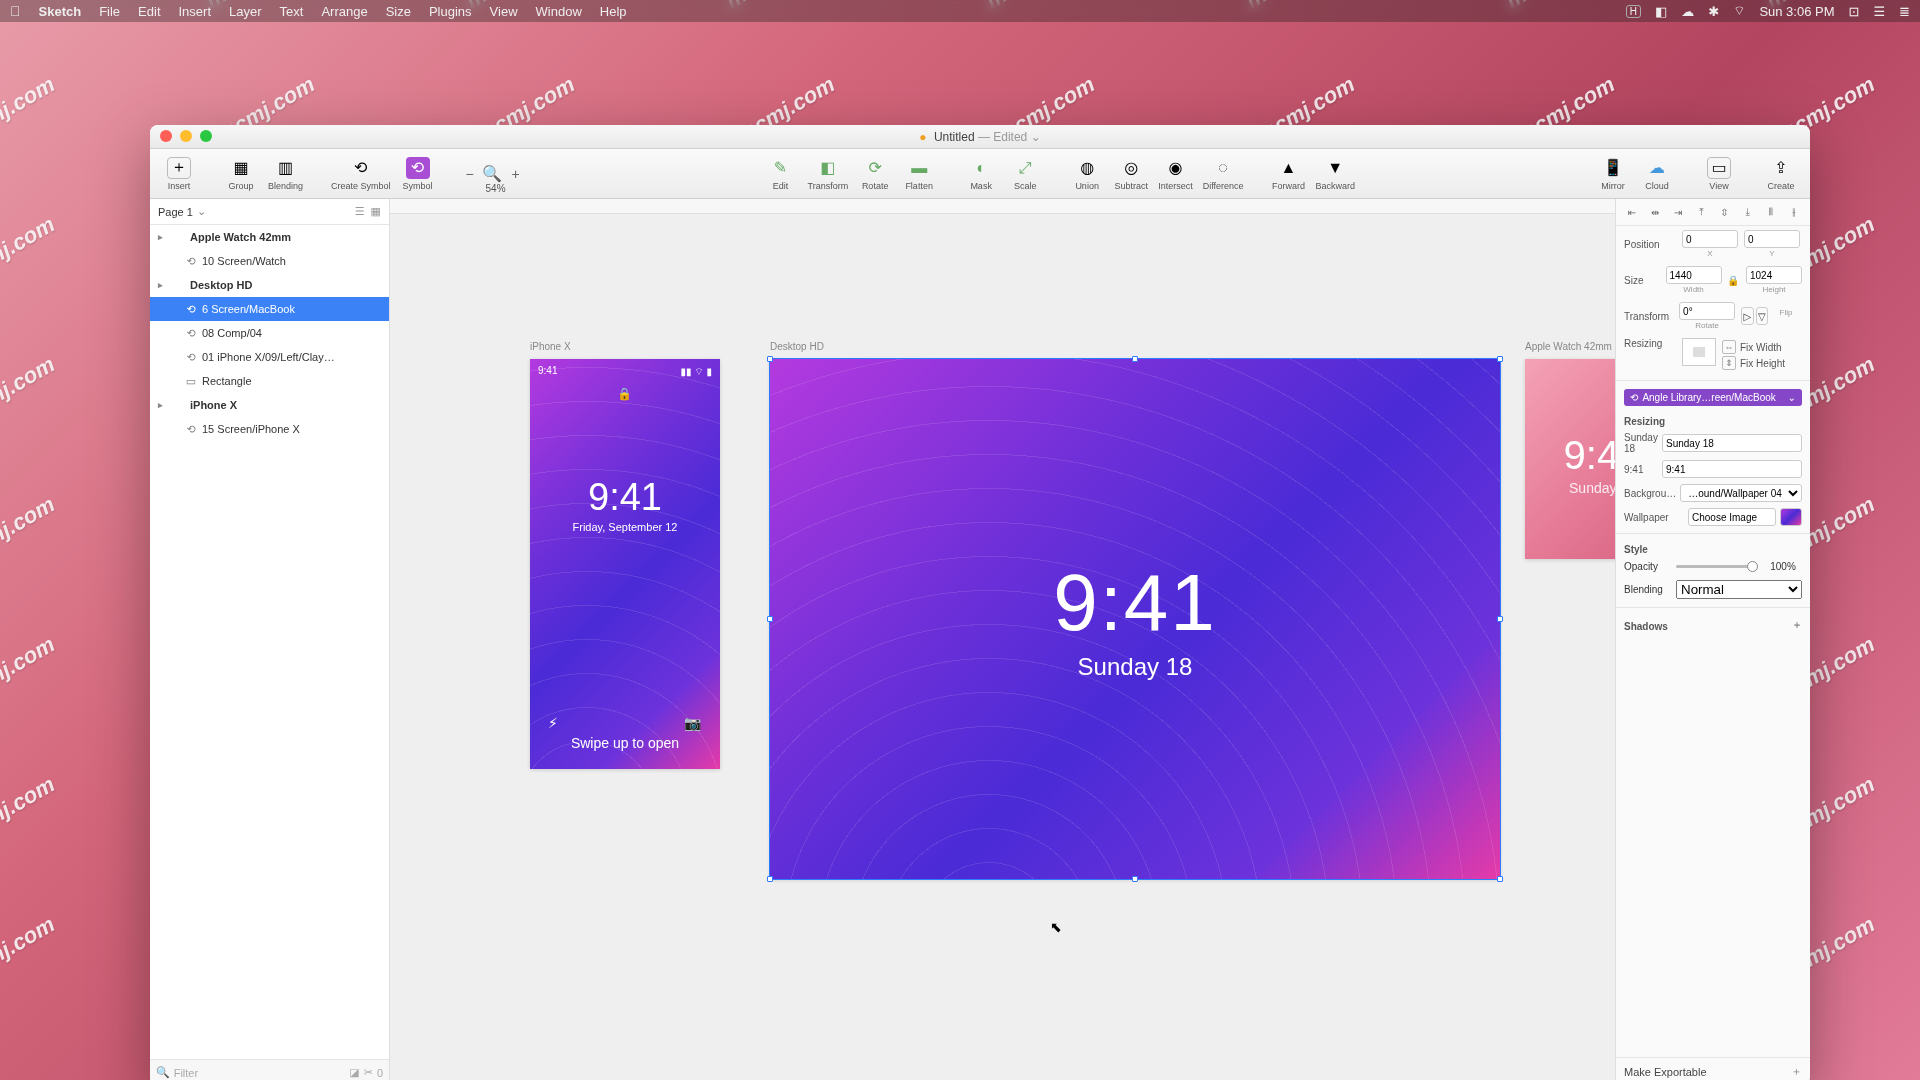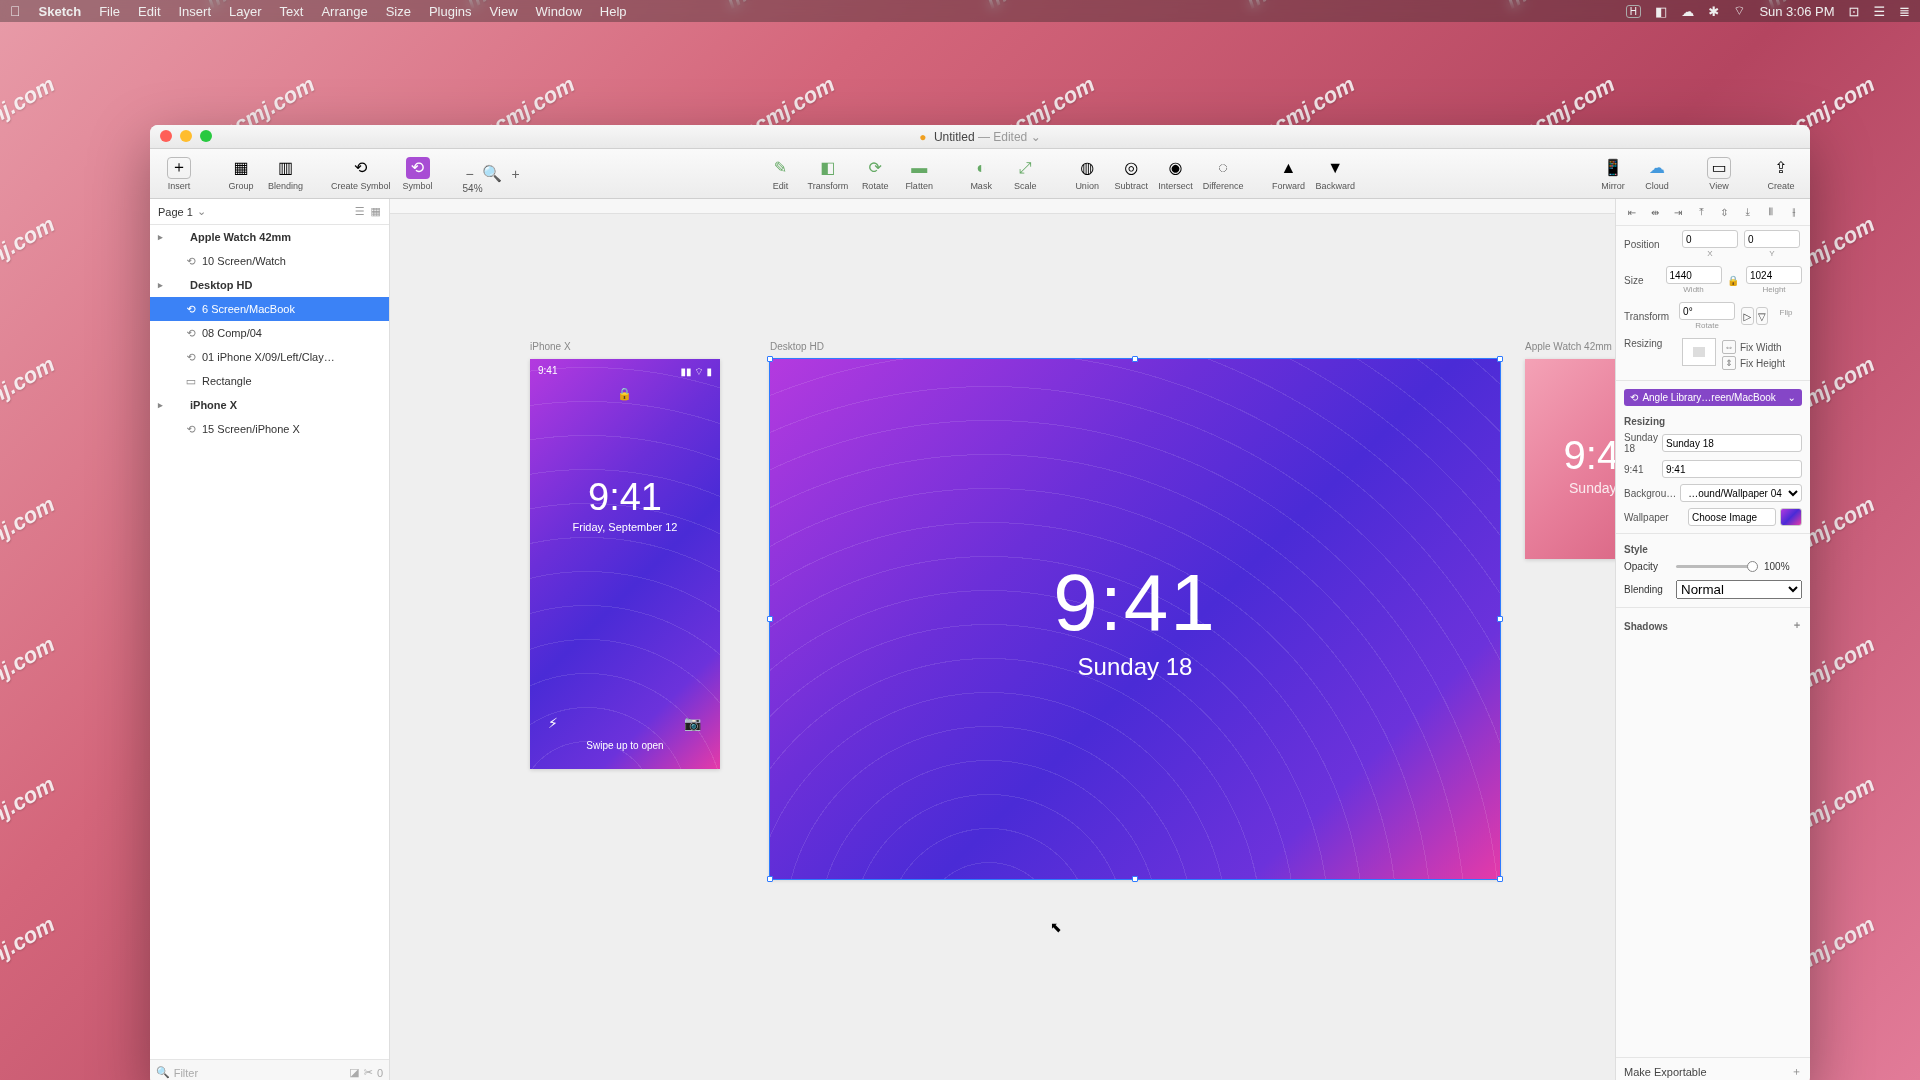--- a/index.html
+++ b/index.html
@@ -75,21 +75,21 @@
 .lockbg{position:absolute;inset:0;background:linear-gradient(135deg,#b43adf 0%,#6b2fd8 35%,#4a2bd6 55%,#6c32db 80%,#e63aa8 100%);}
 .wave{position:absolute;inset:0;background:
   repeating-radial-gradient(circle at 30% 110%, rgba(255,255,255,.1) 0 1px, transparent 1px 34px);mix-blend-mode:screen;}
 .lock-content{position:absolute;inset:0;display:flex;flex-direction:column;align-items:center;justify-content:center;color:#fff;}
 #desktop .clock{font-size:80px;font-weight:300;letter-spacing:2px;}
 #desktop .date{font-size:24px;margin-top:4px;}
 #iphone .clock{font-size:38px;font-weight:300;margin-top:-120px;}
 #iphone .date{font-size:11px;margin-top:2px;}
 #iphone .statusbar{position:absolute;top:6px;left:8px;right:8px;display:flex;justify-content:space-between;font-size:10px;color:#fff;}
 #iphone .lockicon{position:absolute;top:28px;left:0;right:0;text-align:center;color:#fff;font-size:12px;}
-#iphone .swipe{position:absolute;bottom:18px;left:0;right:0;text-align:center;font-size:10px;color:#fff;}
+#iphone .swipe{position:absolute;bottom:18px;left:0;right:0;text-align:center;font-size:14px;color:#fff;}
 #iphone .btns{position:absolute;bottom:38px;left:18px;right:18px;display:flex;justify-content:space-between;color:#fff;font-size:14px;}
 #watch .lockbg{background:linear-gradient(135deg,#f4a2b6,#e77e9a 50%,#d6607f);}
 #watch .clock{font-size:40px;font-weight:500;margin-top:10px;}
 #watch .date{font-size:14px;margin-top:2px;opacity:.85;}
 #cursor{position:absolute;left:660px;top:720px;font-size:14px;color:#000;}
 
 
 #inspector{width:195px;background:#fafafa;border-left:1px solid #dedede;font-size:10px;color:#333;display:flex;flex-direction:column;overflow:hidden;}
 #align-row{display:flex;justify-content:space-between;padding:6px 8px;border-bottom:1px solid #e5e5e5;}
 #align-row span{width:16px;height:14px;display:flex;align-items:center;justify-content:center;color:#666;}
@@ -102,21 +102,21 @@
 .sectionhdr{padding:6px 8px 2px;color:#555;font-weight:600;}
 .symref{margin:4px 8px;background:#8546c7;color:#fff;border-radius:3px;padding:3px 6px;display:flex;align-items:center;gap:4px;}
 .symref .chev{margin-left:auto;}
 .ovr-row{display:flex;align-items:center;padding:3px 8px;gap:4px;}
 .ovr-row .olbl{width:60px;color:#555;}
 .ovr-row input,.ovr-row select,.ovr-row button{flex:1;height:18px;border:1px solid #ccc;border-radius:3px;font-size:10px;padding:0 3px;background:#fff;text-align:left;}
 .swatch{width:22px;height:18px;border-radius:3px;background:linear-gradient(135deg,#b43adf,#4a2bd6,#e63aa8);border:1px solid #ccc;}
 .style-row{display:flex;align-items:center;padding:4px 8px;gap:6px;}
 .style-row .slider{flex:1;height:3px;background:#bbb;border-radius:2px;position:relative;}
 .style-row .slider .thumb{position:absolute;right:0;top:-4px;width:11px;height:11px;border-radius:50%;background:#fff;border:1px solid #888;}
-.style-row .val{width:38px;text-align:left;}
+.style-row .val{width:38px;text-align:center;}
 .sec-div{border-top:1px solid #e5e5e5;margin:4px 0;}
 #make-export{margin-top:auto;border-top:1px solid #e5e5e5;padding:6px 8px;display:flex;align-items:center;font-size:11px;color:#444;}
 #make-export .plus{margin-left:auto;color:#888;}
 .resize-box{width:34px;height:28px;border:1px solid #ccc;background:#fff;position:relative;}
 .resize-box::after{content:"";position:absolute;left:10px;top:8px;width:12px;height:10px;background:#ddd;}
 .fix-row{display:flex;align-items:center;gap:4px;font-size:10px;color:#555;margin:2px 0;}
 .fix-row .ficon{width:14px;height:14px;border:1px solid #bbb;border-radius:2px;display:flex;align-items:center;justify-content:center;font-size:9px;color:#777;}
 
 
 .wm{position:absolute;inset:0;pointer-events:none;overflow:hidden;}
@@ -259,21 +259,21 @@
         </div>
       <div class="tool accent">
           <div class="ic">⟲</div>
           <div class="lbl">Symbol</div>
         </div>
     </div>
     <div class="tool-group zoom-group">
       <div class="pm">−</div>
       <div class="ic">🔍</div>
       <div class="pm">+</div>
-      <div class="zl" style="position:absolute;margin-top:30px;">54%</div>
+      <div class="zl" style="position:absolute;margin-top:30px;margin-left:23px;">54%</div>
     </div>
     <div class="spacer"></div>
     <div class="tool-group">
       <div class="tool">
           <div class="ic" style="color:#6a6">✎</div>
           <div class="lbl">Edit</div>
         </div>
       <div class="tool">
           <div class="ic" style="color:#6a6">◧</div>
           <div class="lbl">Transform</div>

